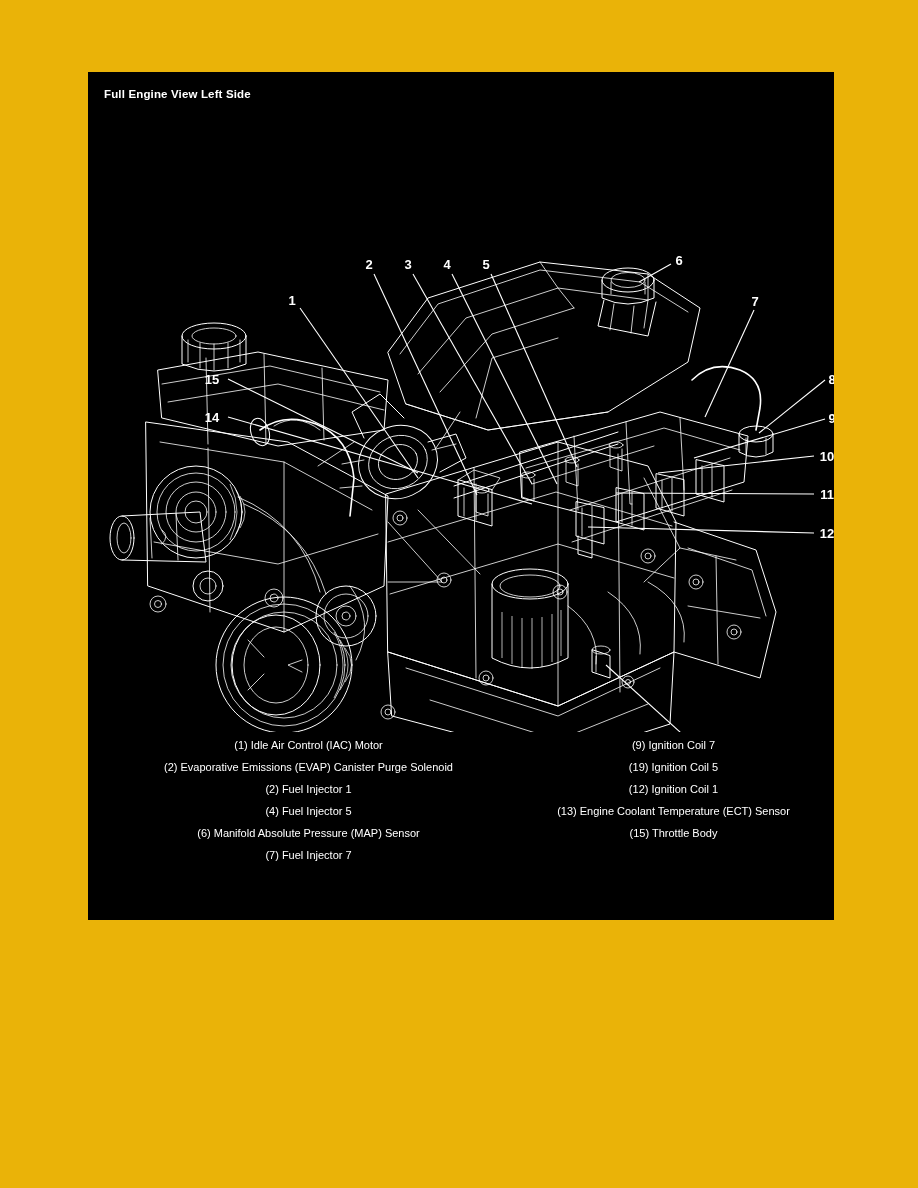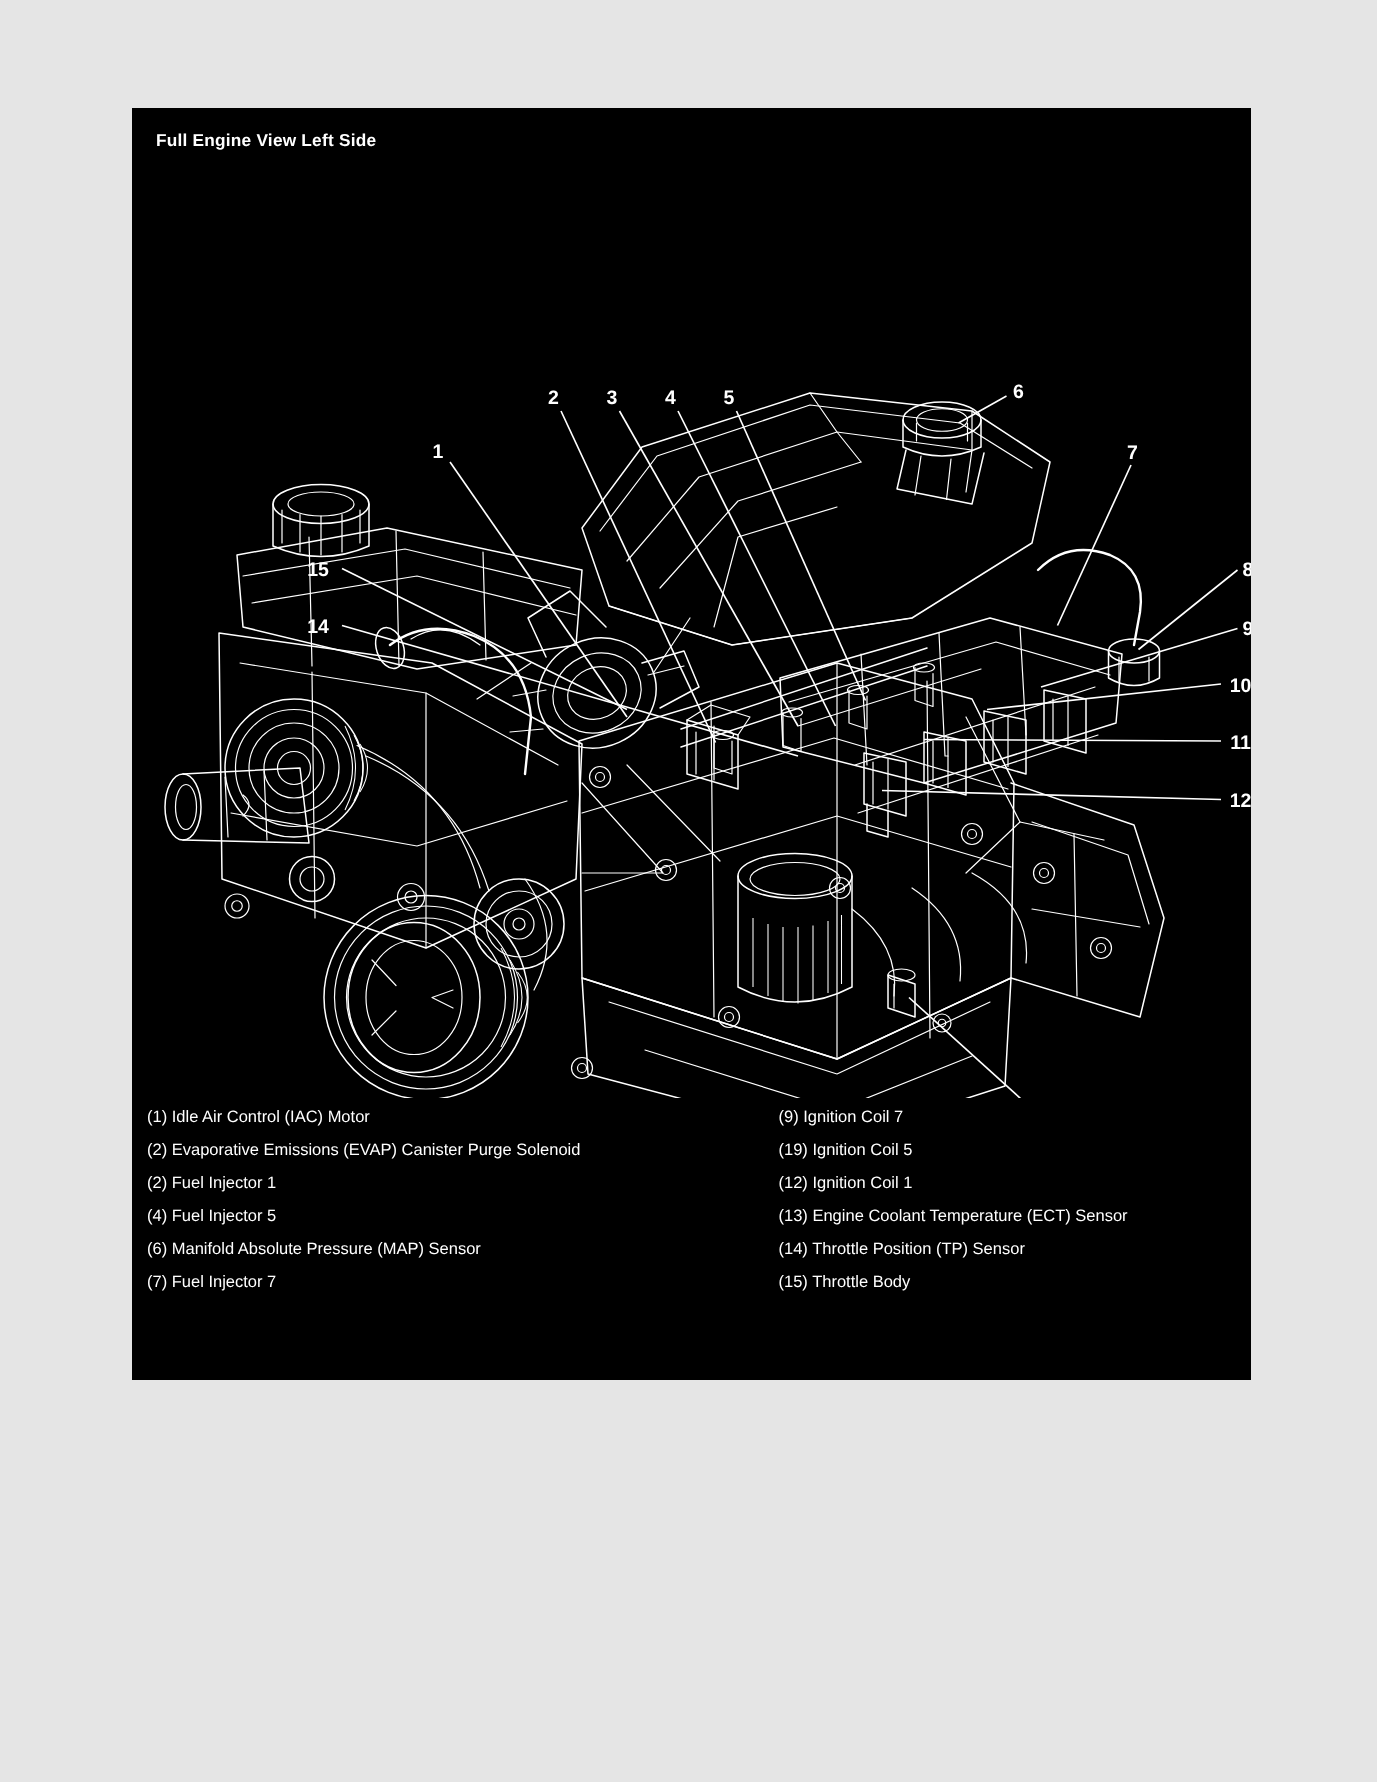--- a/index.html
+++ b/index.html
@@ -13,21 +13,21 @@
     height: 1188px;
     font-family: "Liberation Sans", sans-serif;
     position: relative;
     overflow: hidden;
   }
   #page {
     position: absolute;
     left: 0; top: 0;
     width: 918px;
     height: 1188px;
-    background: #e5e5e5;
+    background: #eab308;
   }
   #figure-panel {
     position: absolute;
     left: 88px;
     top: 72px;
     width: 746px;
     height: 848px;
     background: #000000;
     overflow: hidden;
   }
@@ -67,20 +67,21 @@
     flex-direction: column;
   }
   .legend-col.left { width: 421px; }
   .legend-col.right { width: 309px; }
   .legend-item {
     color: #ffffff;
     font-size: 11px;
     line-height: 22px;
     height: 22px;
     white-space: nowrap;
+    text-align: center;
   }
   .callout-num {
     fill: #ffffff;
     font-family: "Liberation Sans", sans-serif;
     font-size: 13px;
     font-weight: bold;
   }
   .leader {
     stroke: #ffffff;
     stroke-width: 1.1;
@@ -410,19 +411,18 @@
         <div class="legend-item">(2) Fuel Injector 1</div>
         <div class="legend-item">(4) Fuel Injector 5</div>
         <div class="legend-item">(6) Manifold Absolute Pressure (MAP) Sensor</div>
         <div class="legend-item">(7) Fuel Injector 7</div>
       </div>
       <div class="legend-col right">
         <div class="legend-item">(9) Ignition Coil 7</div>
         <div class="legend-item">(19) Ignition Coil 5</div>
         <div class="legend-item">(12) Ignition Coil 1</div>
         <div class="legend-item">(13) Engine Coolant Temperature (ECT) Sensor</div>
-        <div class="legend-item">(14) Throttle Position (TP) Sensor</div>
         <div class="legend-item">(15) Throttle Body</div>
       </div>
     </div>
 
   </div>
 </div>
 
 </body></html>

